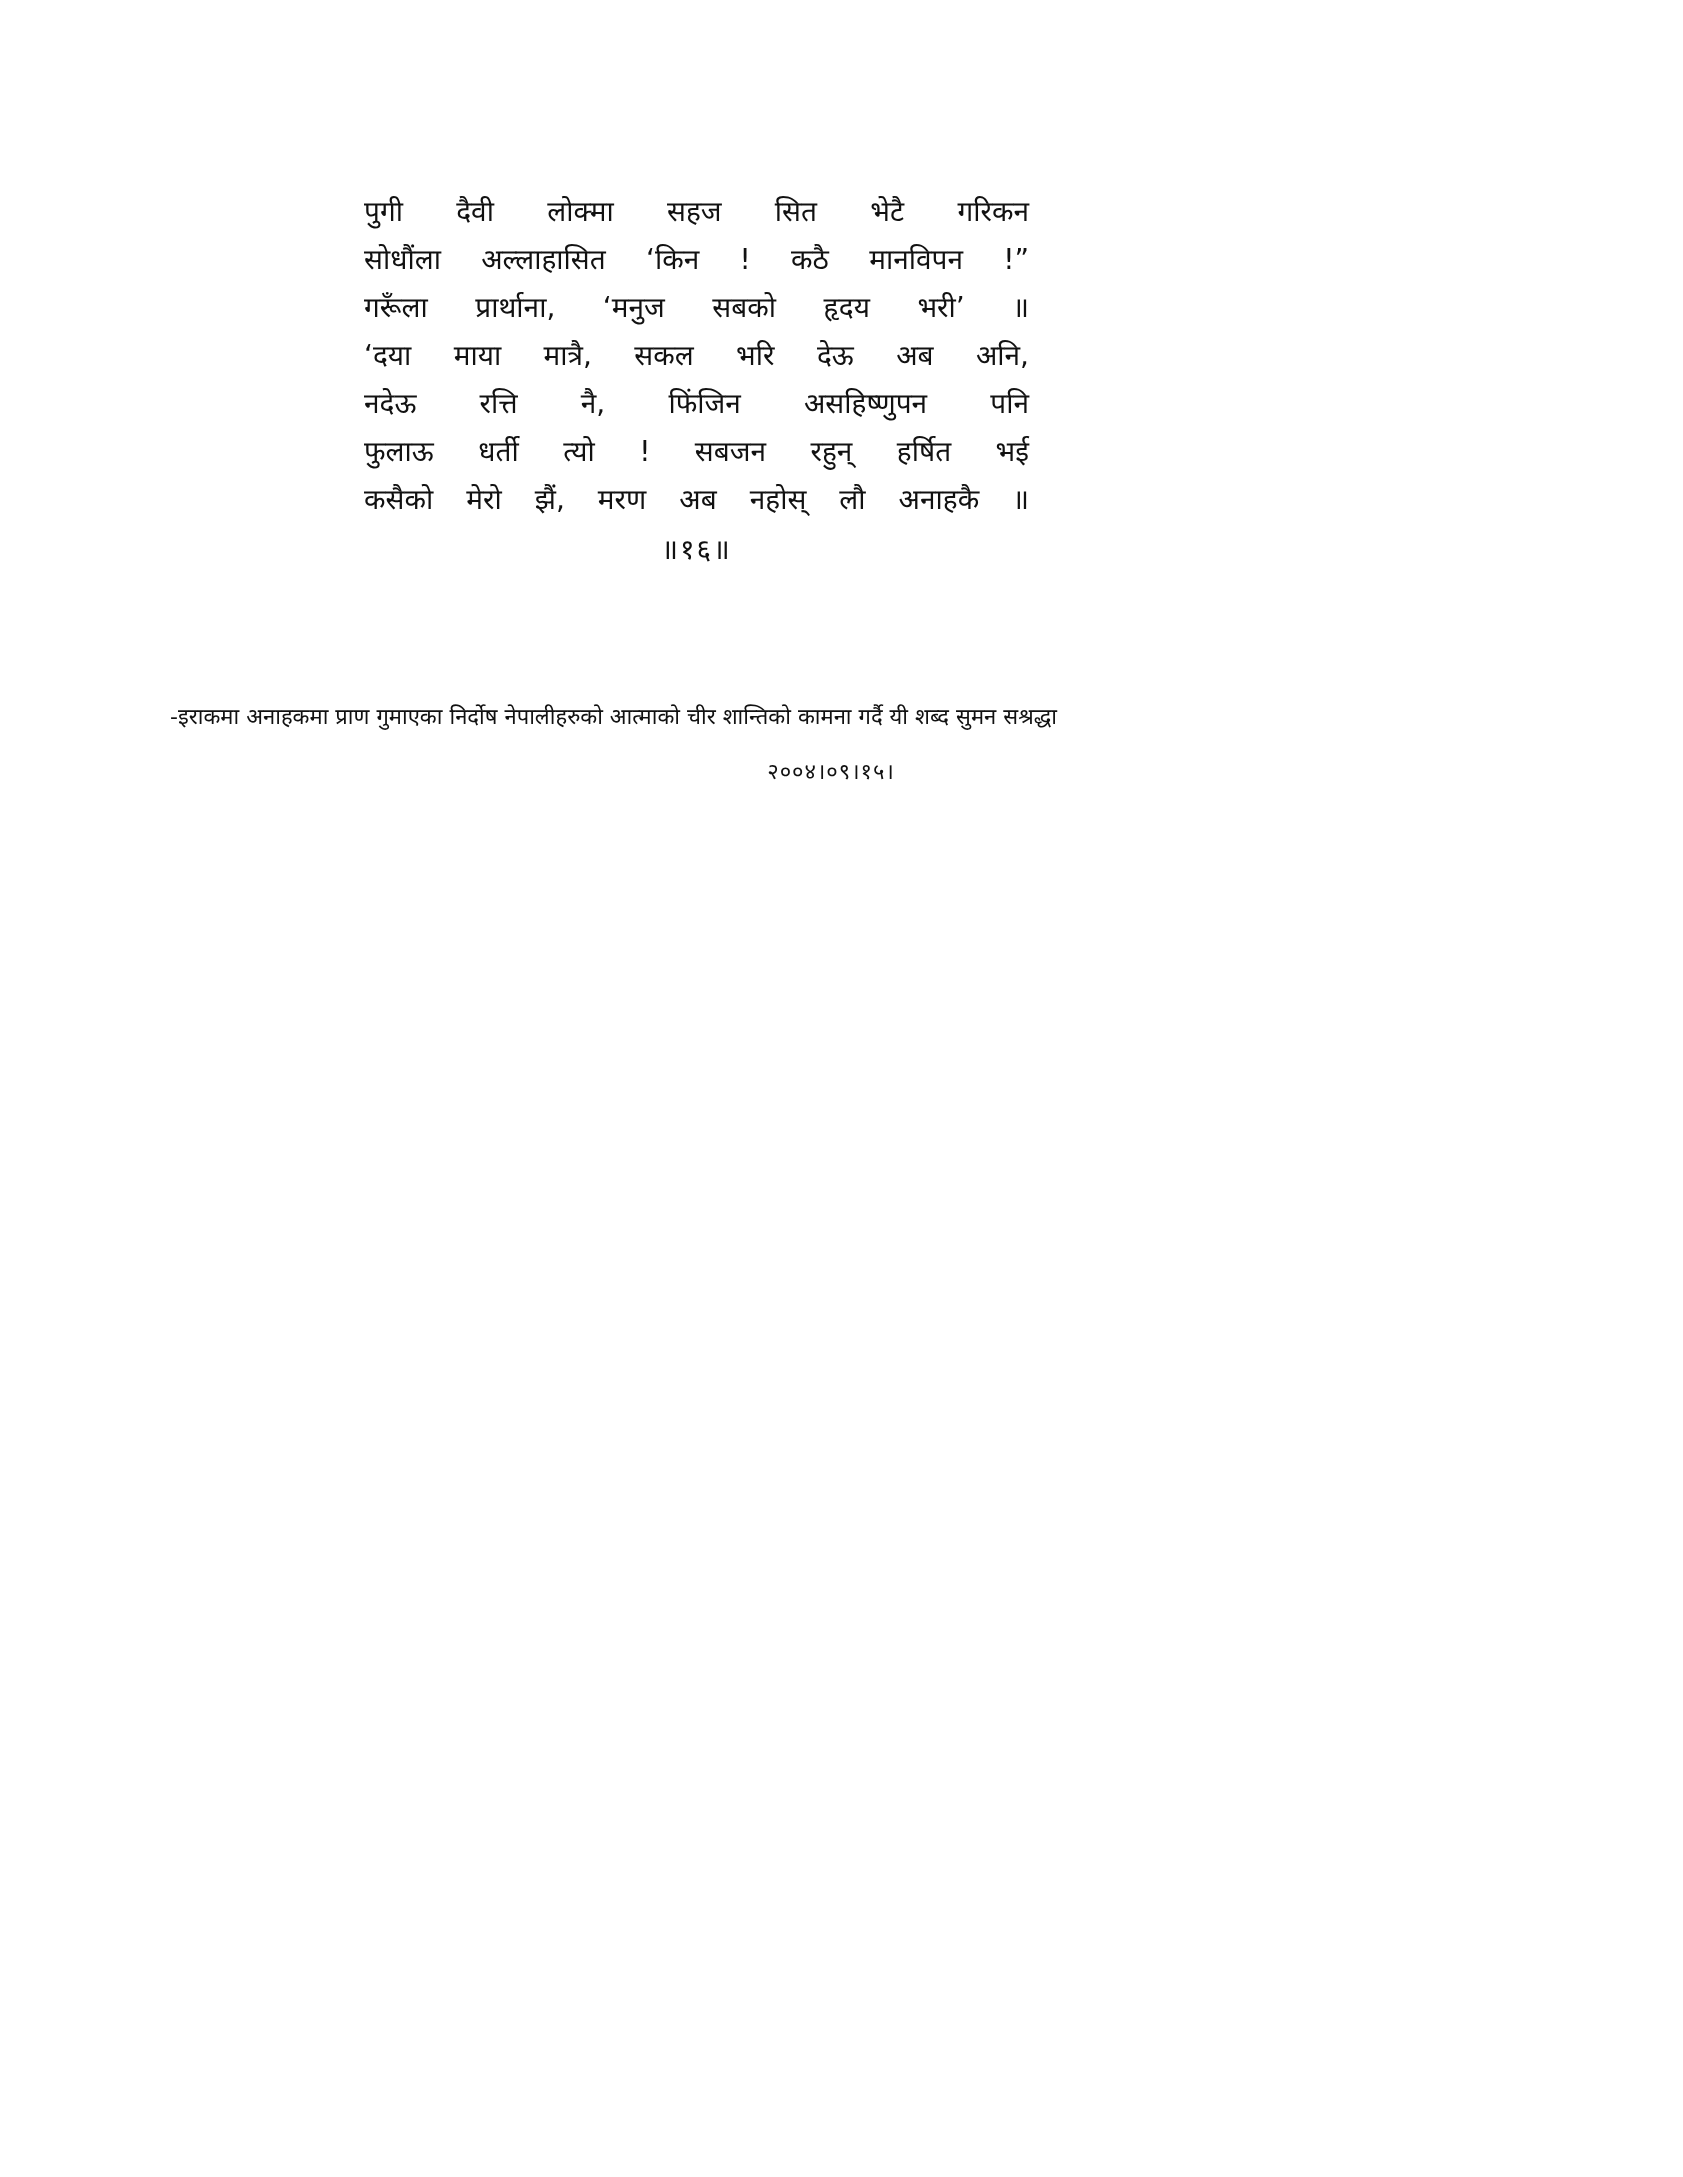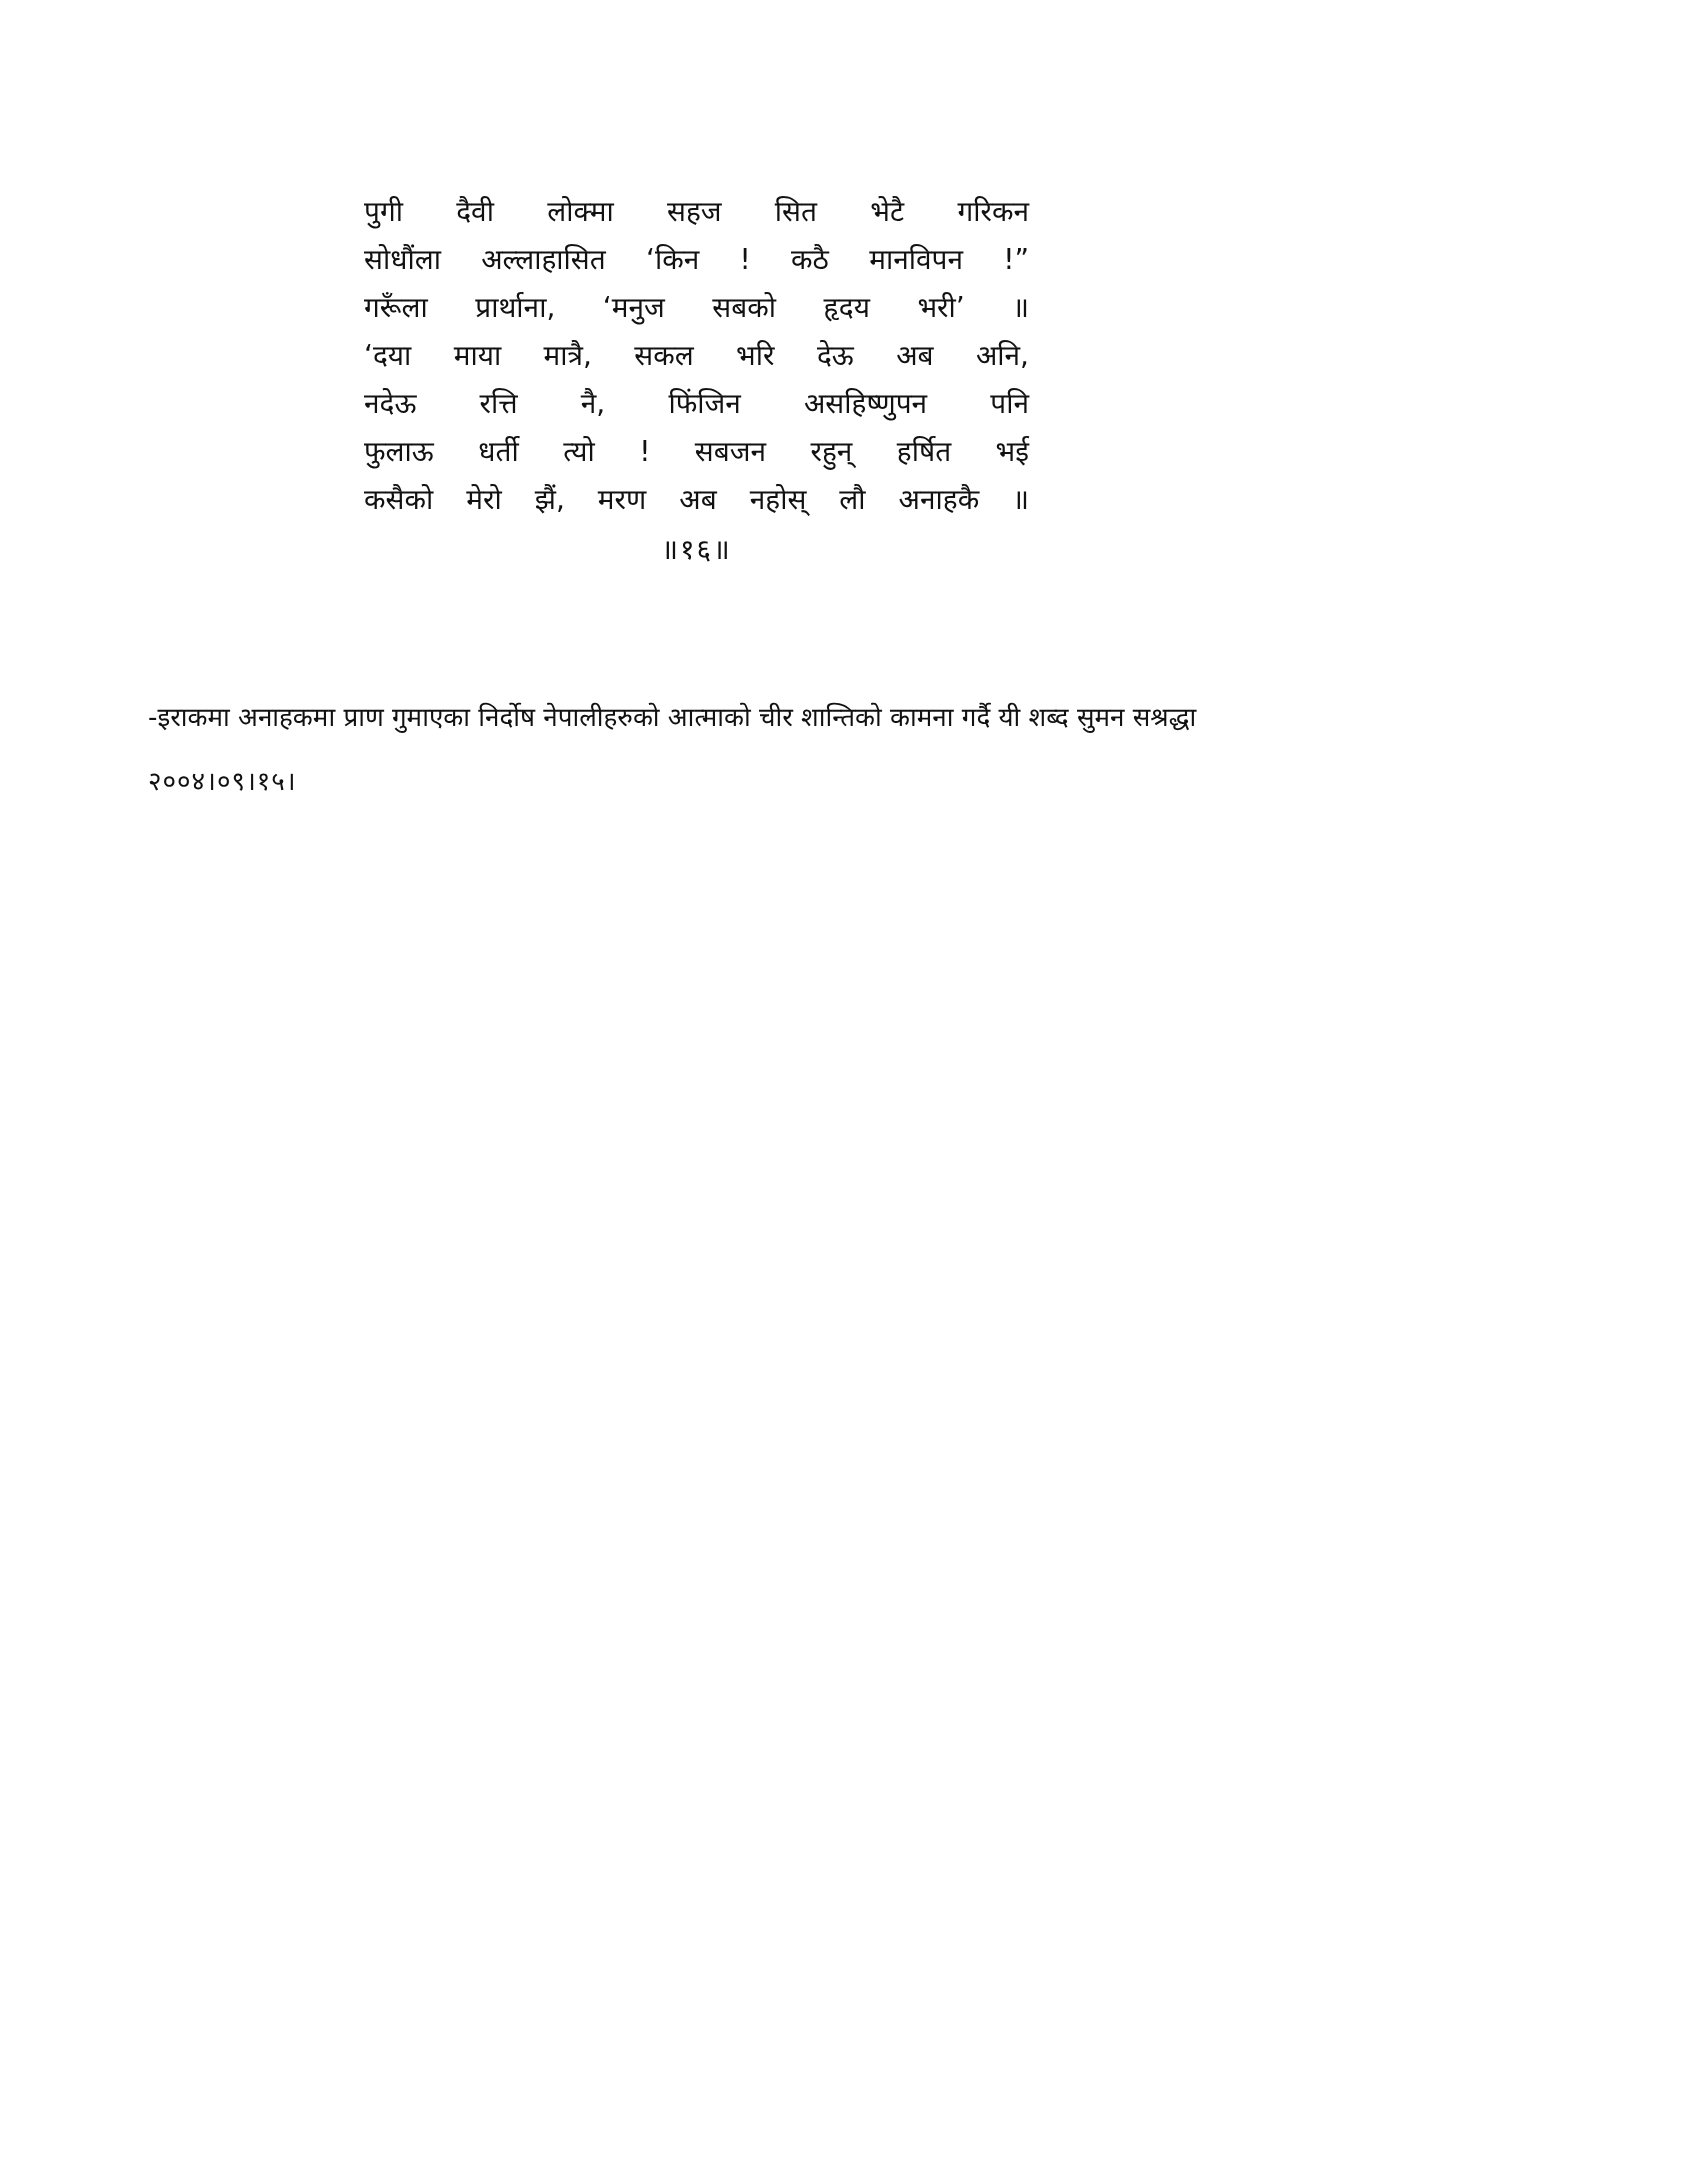--- a/index.html
+++ b/index.html
@@ -31,33 +31,34 @@
     white-space: nowrap;
   }
   .verse-number {
     text-align: center;
     text-align-last: center;
     letter-spacing: 2px;
     padding: 2px 0;
   }
   .footer-note {
     position: absolute;
-    left: 148px;
+    left: 170px;
     top: 691px;
     width: 1322px;
-    font-size: 26px;
+    font-size: 22px;
     line-height: 52px;
     color: #111111;
   }
   .footer-line {
     white-space: nowrap;
   }
   .date-line {
-    margin-top: 12px;
+    margin-top: 3px;
     letter-spacing: 1px;
+    text-align: center;
   }
 </style>
 </head>
 <body>
 
 <div class="page">
 
   <div class="poem">
 
     <div>

